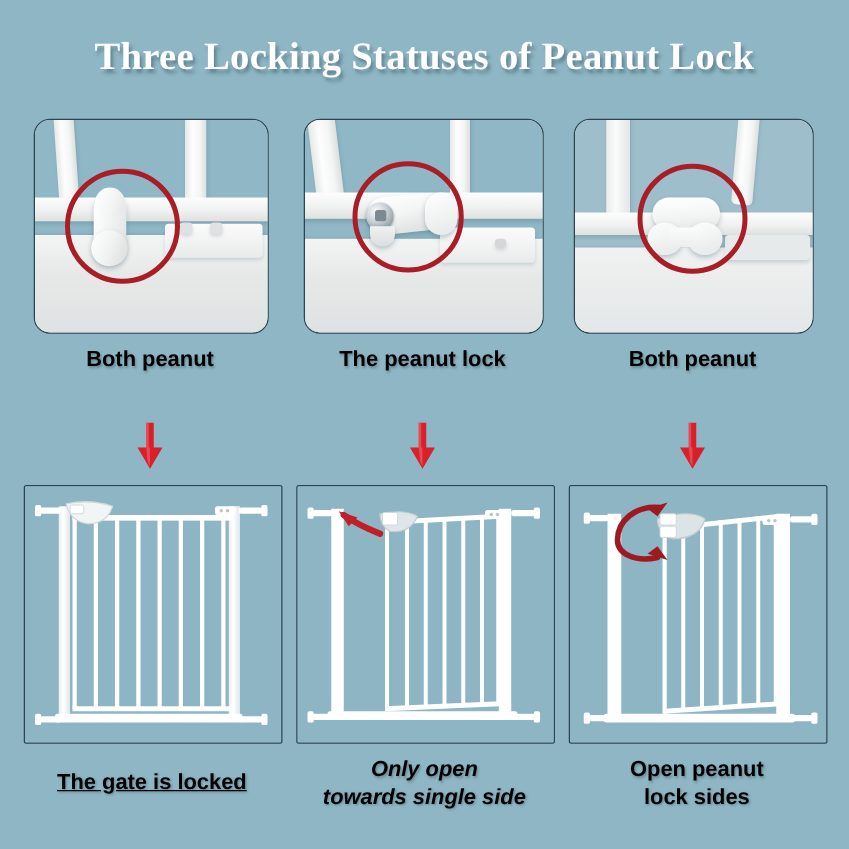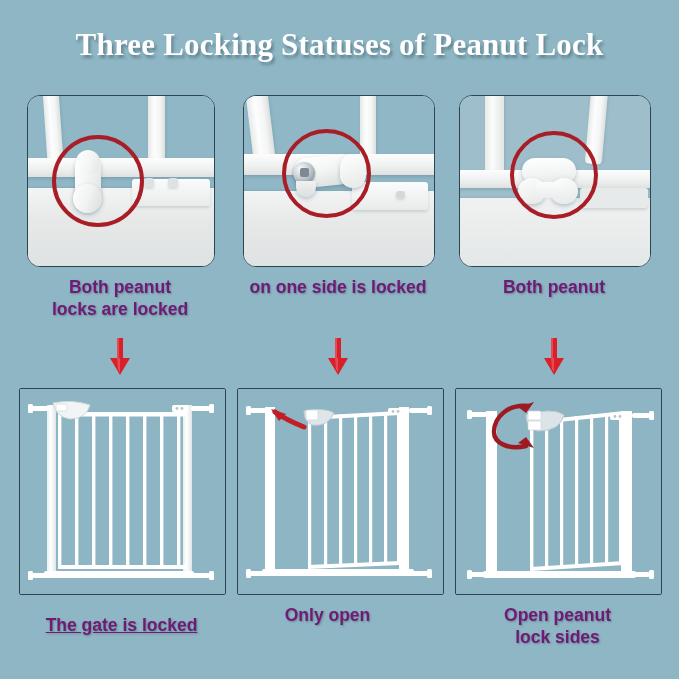--- a/index.html
+++ b/index.html
@@ -29,21 +29,21 @@
     position:absolute;
     border:1.6px solid #2d4550;
     overflow:hidden;
     background:#eceeee;
   }
   .panel.top{border-radius:13px;}
   .panel.bottom{border-radius:2px;background:#8db5c3;}
 
   
   .cap{
-    position:absolute;text-align:center;color:#701a75;
+    position:absolute;text-align:center;color:#000000;
     font-size:17.5px;font-weight:bold;line-height:22px;
     text-shadow:1px 1px 2px rgba(45,69,80,.40);
   }
 
   
   .arrow-down{position:absolute;}
 
   
   .ph{position:absolute;left:0;top:0;width:100%;height:100%;}
   .ph .bgblue{position:absolute;left:0;top:0;width:100%;height:100%;
@@ -147,25 +147,24 @@
       <div class="peanut" style="left:90px;top:82px;width:28px;height:26px;border-radius:50%;
                   background:linear-gradient(160deg,#fdfdfd,#e6e9e9);"></div>
       <div class="peanut" style="left:76px;top:86px;width:26px;height:16px;
                   background:linear-gradient(180deg,#fafbfb,#eceeee);box-shadow:none;"></div>
       <div class="redcircle" style="left:50px;top:35px;width:80px;height:80px;"></div>
     </div>
   </div>
 
   <div class="cap" style="left:27px;top:276px;width:186px;">
     <div>Both peanut</div>
-    <div>locks are locked</div>
   </div>
 
   <div class="cap" style="left:238px;top:276px;width:200px;">
-    <div>on one side is locked</div>
+    <div>The peanut lock</div>
   </div>
 
   <div class="cap" style="left:459px;top:276px;width:190px;">
     <div>Both peanut</div>
   </div>
 
   <div class="arrow-down" style="left:107px;top:338px;width:26px;height:38px;">
     <svg width="26" height="38" viewBox="0 0 26 38">
       <path d="M10,0 L16,0 L16,20 L23,20 L13,37 L3,20 L10,20 Z" fill="#d81f2a"></path>
       <path d="M10,0 L12,0 L12,20 L13,20 L13,35 L11,31 L10,20 Z" fill="#f06c74" opacity=".55"></path>
@@ -318,22 +317,23 @@
           <path d="M78,59 L62,54 L70,48 Z" fill="#9e1a22"></path>
         </g>
       </svg>
     </div>
   </div>
 
   <div class="cap" style="left:14px;top:614px;width:215px;text-decoration:underline;">
     <div>The gate is locked</div>
   </div>
 
-  <div class="cap" style="left:220px;top:604px;width:215px;">
+  <div class="cap" style="left:232px;top:604px;width:215px;font-style:italic;">
     <div>Only open</div>
+    <div>towards single side</div>
   </div>
 
   <div class="cap" style="left:450px;top:604px;width:215px;">
     <div>Open peanut</div>
     <div>lock sides</div>
   </div>
 
 </div>
 
 </body></html>

